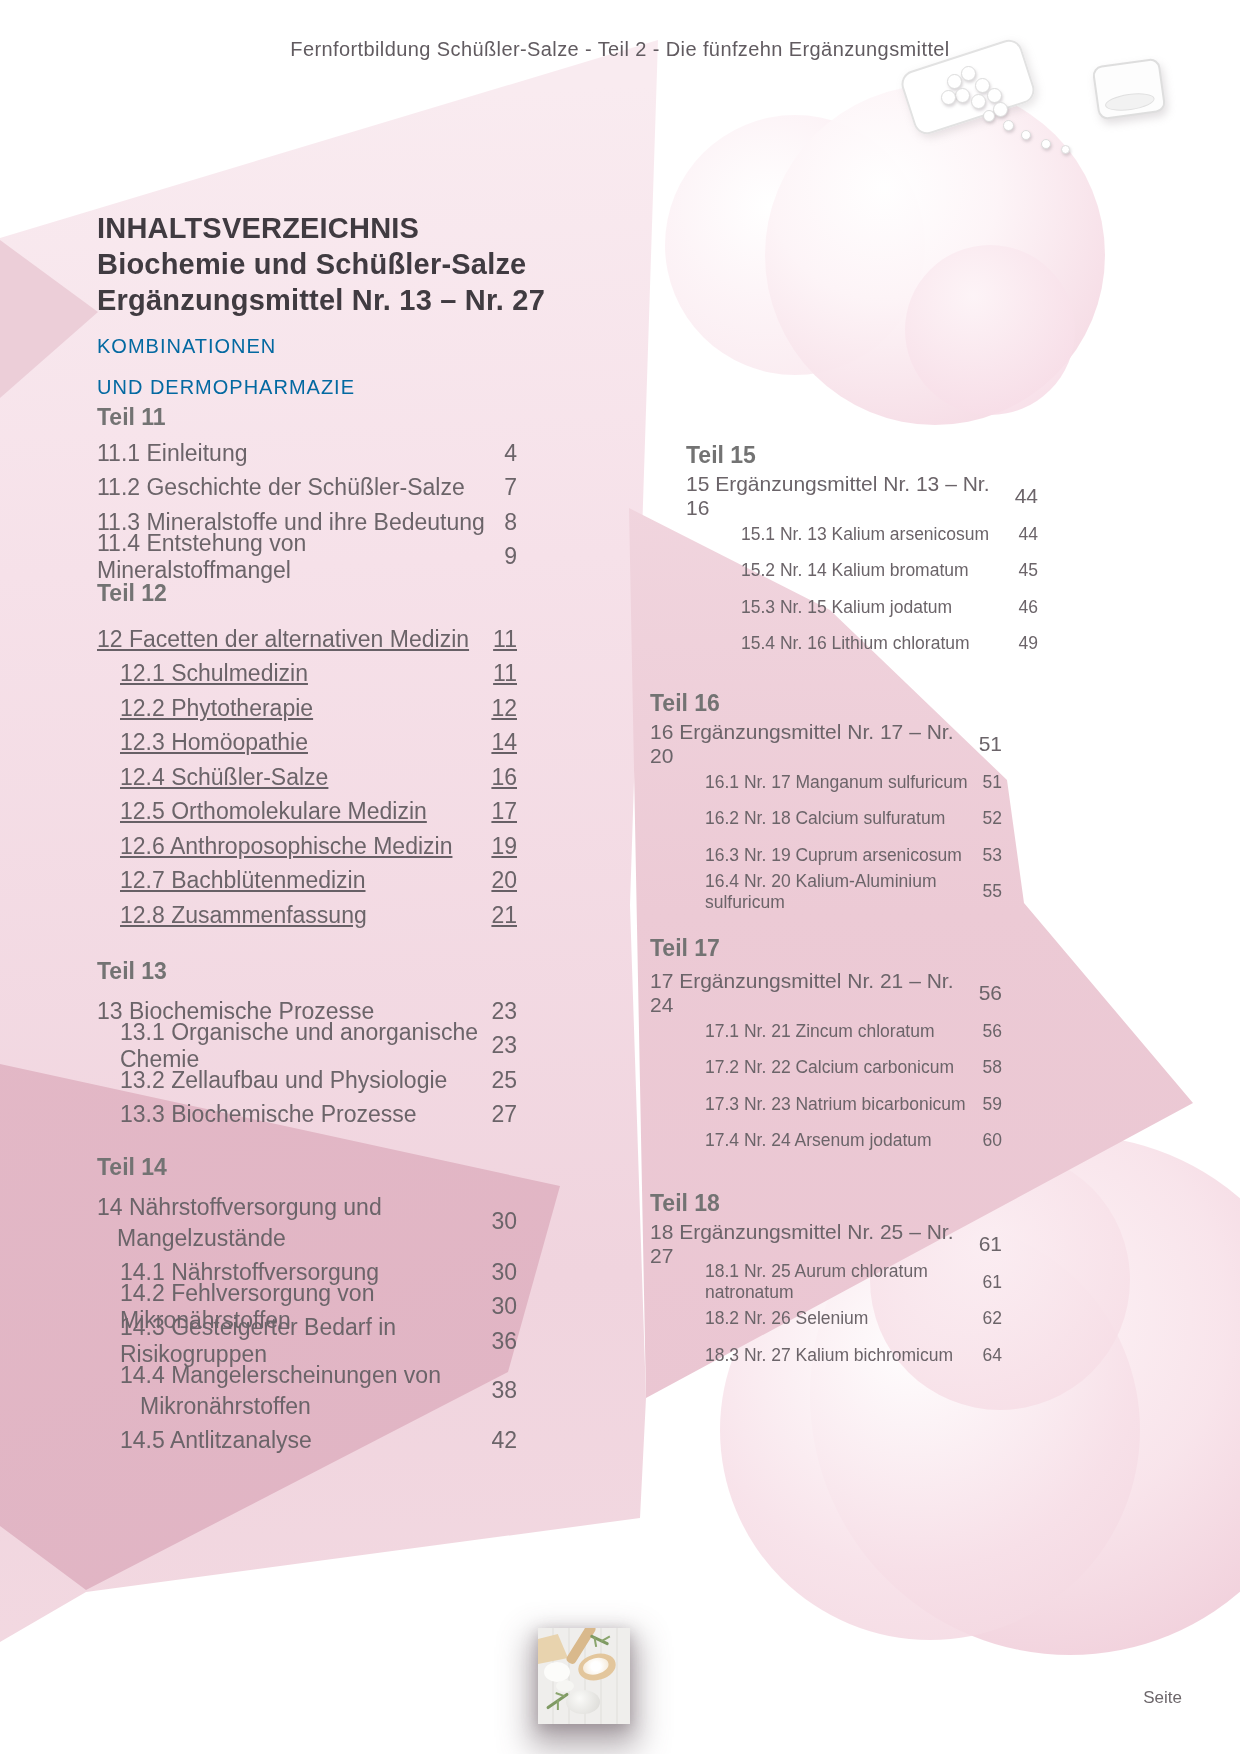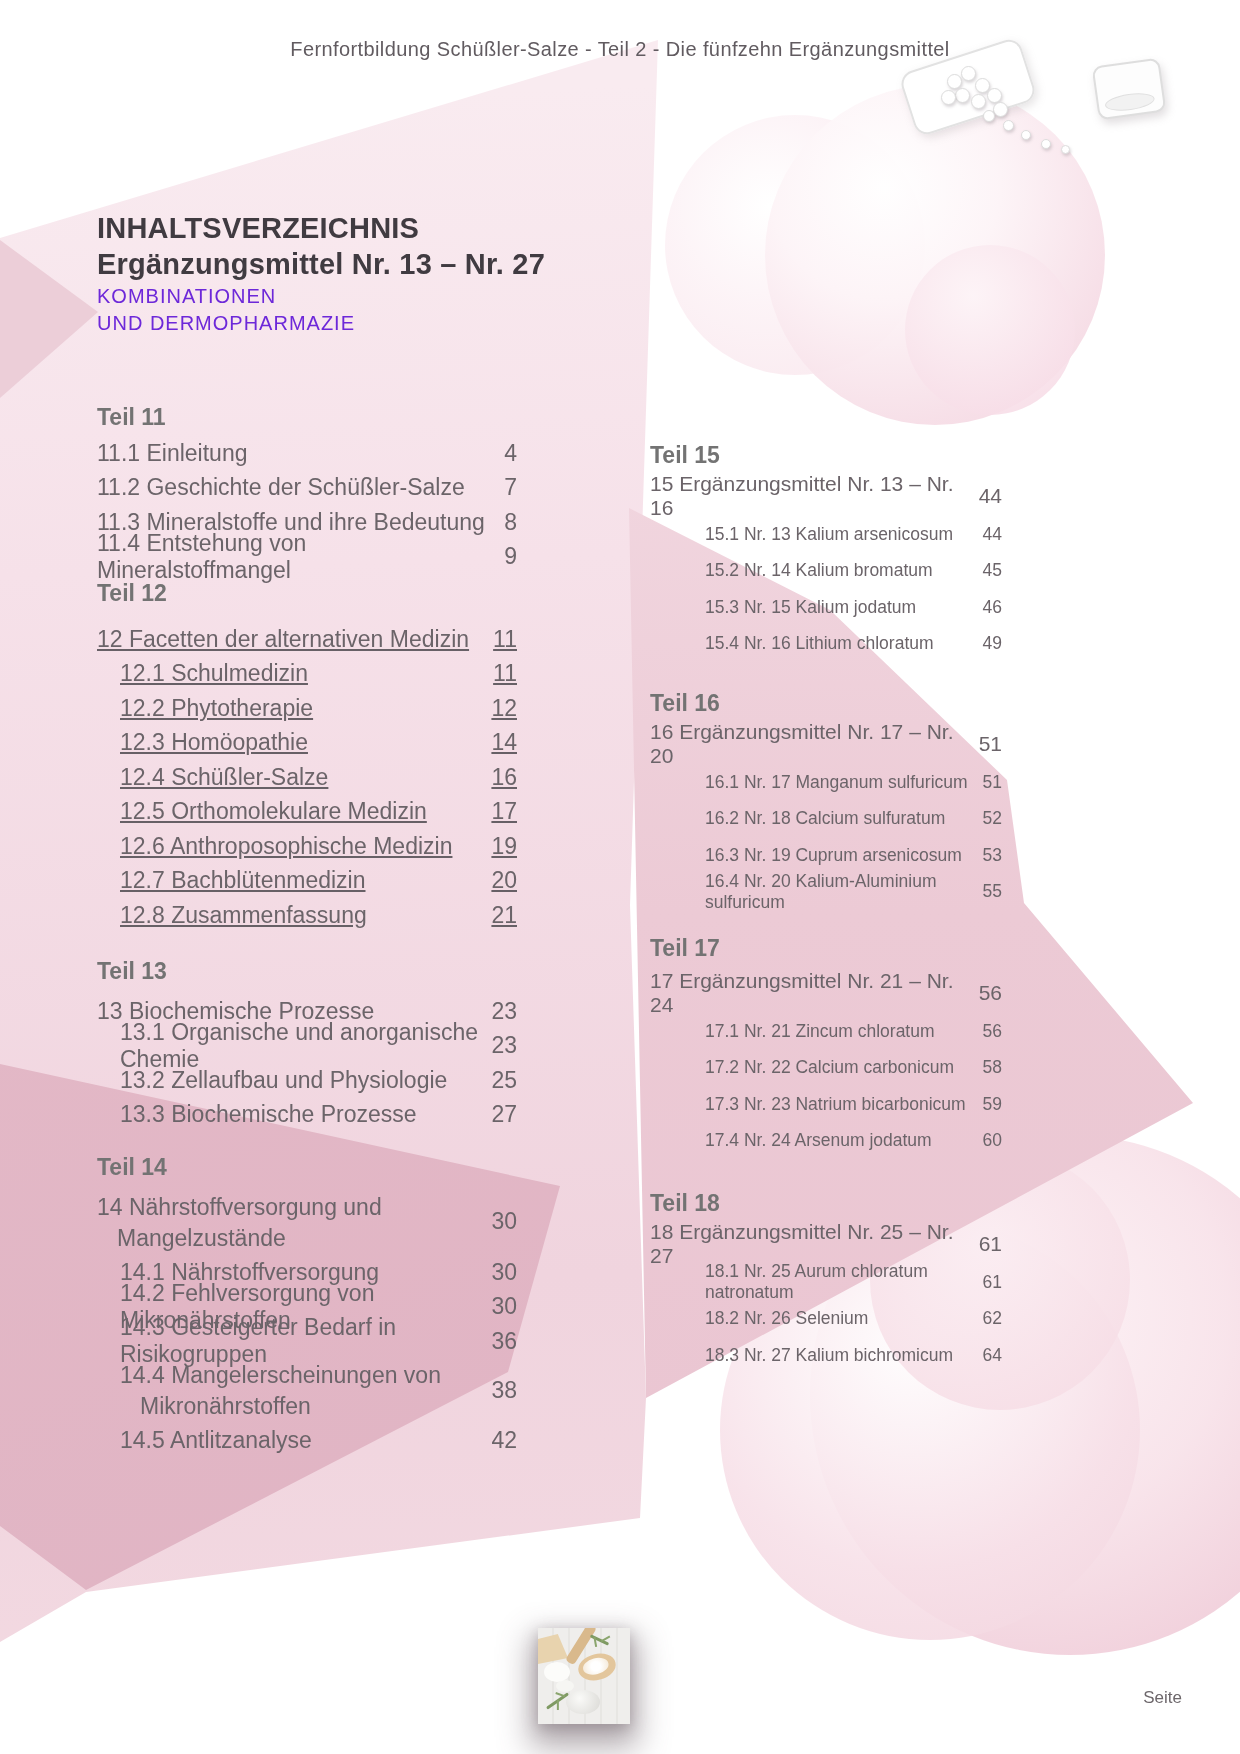--- a/index.html
+++ b/index.html
@@ -72,21 +72,21 @@
   .sprig{position:absolute;width:3px;height:26px;background:#7f9a63;border-radius:2px;}
   .sprig:before,.sprig:after{content:"";position:absolute;width:10px;height:2px;background:#8aa56d;left:-7px;top:6px;transform:rotate(-35deg);}
   .sprig:after{top:14px;left:0;transform:rotate(35deg);}
   .sp1{left:18px;top:60px;transform:rotate(55deg);}
   .sp2{left:60px;top:2px;transform:rotate(-65deg);height:20px;}
   
   .doc-header{position:absolute;left:0;top:38px;width:1240px;text-align:center;
        font-size:20px;letter-spacing:.4px;color:#615b60;}
   .title-block{position:absolute;left:97px;top:210px;}
   .title-bold{font-size:29px;line-height:36px;font-weight:bold;color:#403b41;letter-spacing:.2px;}
-  .title-light{font-size:20px;line-height:26px;color:#6d28d9;letter-spacing:1px;margin-top:1px;}
+  .title-light{font-size:20px;line-height:26px;color:#0369a1;letter-spacing:1px;margin-top:15px;}
   .col{position:absolute;top:0;height:1754px;}
   .col-left{left:97px;width:420px;}
   .col-right{left:650px;width:352px;}
   .toc-section{position:absolute;left:0;width:100%;}
   .sec-heading{font-size:23px;font-weight:bold;color:#737373;line-height:30px;}
   .sec-rows{margin-top:0;}
   .toc-row{display:flex;justify-content:space-between;align-items:center;
        font-size:23px;height:34.5px;color:#6b6469;}
   .toc-row.indent{padding-left:23px;}
   .toc-row.twoline{height:65px;}
@@ -131,20 +131,21 @@
     <div class="tab" style="left:108px;top:80px;width:9px;height:9px"></div>
     <div class="tab" style="left:126px;top:90px;width:8px;height:8px"></div>
     <div class="tab" style="left:146px;top:99px;width:8px;height:8px"></div>
     <div class="tab" style="left:166px;top:105px;width:7px;height:7px"></div>
   </div>
 
   <div class="doc-header">Fernfortbildung Schüßler-Salze - Teil 2 - Die fünfzehn Ergänzungsmittel</div>
 
   <div class="title-block">
     <div class="title-bold">INHALTSVERZEICHNIS</div>
+    <div class="title-bold">Biochemie und Schüßler-Salze</div>
     <div class="title-bold">Ergänzungsmittel Nr. 13 – Nr. 27</div>
     <div class="title-light">KOMBINATIONEN</div>
     <div class="title-light">UND DERMOPHARMAZIE</div>
   </div>
 
   <div class="col col-left" id="col-left">
       <div class="toc-section" style="top: 402px;">
         <div class="sec-heading">Teil 11</div>
         <div class="sec-rows" style="padding-top: 4px;">
           <div class="toc-row">
@@ -257,21 +258,21 @@
             <span class="page page-num">38</span>
           </div>
           <div class="toc-row indent">
             <span>14.5 Antlitzanalyse</span>
             <span class="page page-num">42</span>
           </div>
         </div>
       </div>
     </div>
   <div class="col col-right" id="col-right">
-      <div class="toc-section" style="top: 440px;">
+      <div class="toc-section" style="top: 440px; margin-left: 36px;">
         <div class="sec-heading">Teil 15</div>
         <div class="sec-rows" style="padding-top: 6px;">
           <div class="toc-row main">
             <span>15 Ergänzungsmittel Nr. 13 – Nr. 16</span>
             <span class="page page-num">44</span>
           </div>
           <div class="toc-row indent">
             <span>15.1 Nr. 13 Kalium arsenicosum</span>
             <span class="page page-num">44</span>
           </div>

